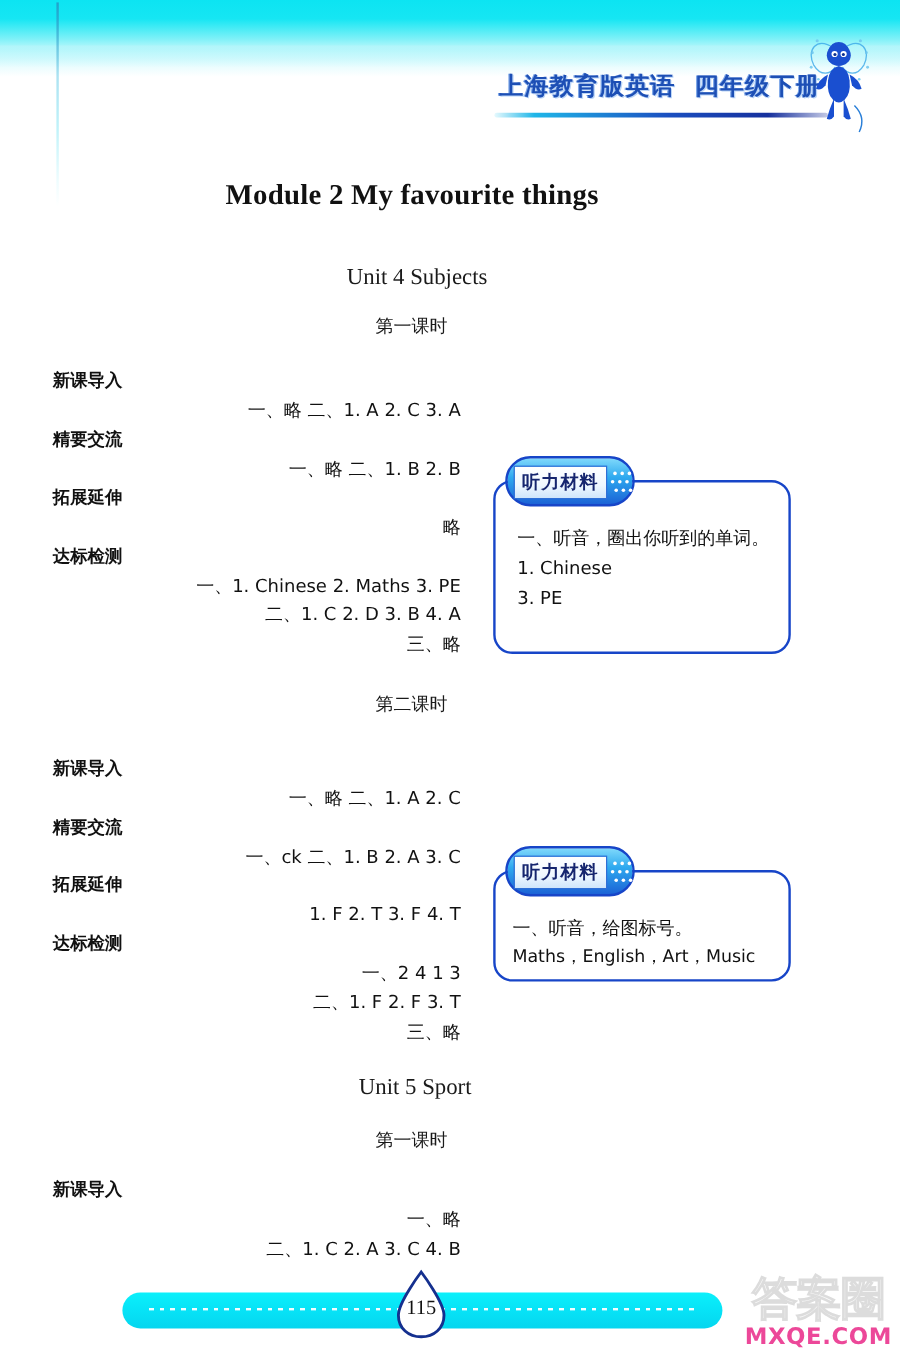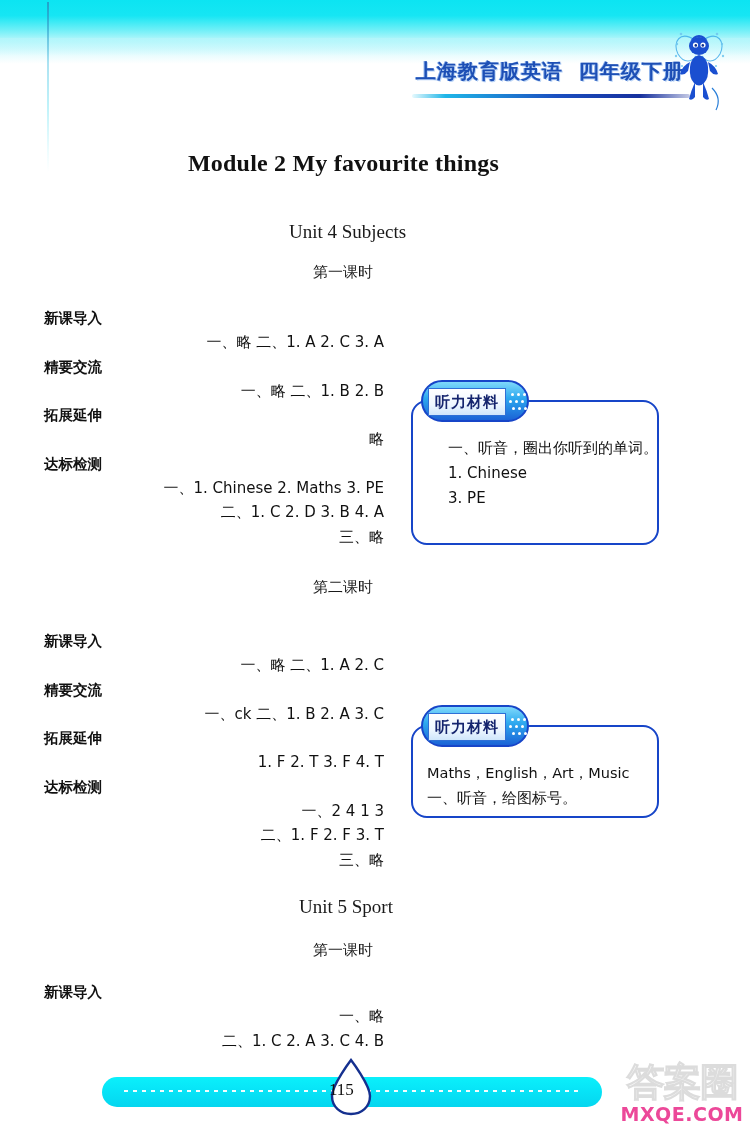--- a/index.html
+++ b/index.html
@@ -194,21 +194,21 @@
   }
   .page-drop {
     position: absolute;
     left: 329px; top: 1058px;
     width: 44px; height: 58px;
   }
   .page-num {
     position: absolute;
     left: 329px; top: 1080px;
     width: 44px;
-    text-align: left;
+    text-align: center;
     font-size: 17px;
     color: #111;
     font-family: "Liberation Serif", serif;
   }
 
   .watermark {
     position: absolute;
     left: 618px; top: 1062px;
     width: 128px; height: 74px;
     color: #e2e2e2;
@@ -298,21 +298,21 @@
           <i style="left:8px;top:2px"></i>
           <i style="left:14px;top:2px"></i>
         <i style="left:0px;top:9px"></i>
           <i style="left:6px;top:9px"></i>
           <i style="left:12px;top:9px"></i>
         <i style="left:3px;top:16px"></i>
           <i style="left:9px;top:16px"></i>
           <i style="left:15px;top:16px"></i>
       </div>
     </div>
-    <div class="lm-body" style="padding-left:35px;">
+    <div class="lm-body" style="padding-left:18px;">
       <div class="lm-line">一、听音，圈出你听到的单词。</div>
       <div class="lm-line">    1. Chinese</div>
       <div class="lm-line">    3. PE</div>
     </div>
   </div>
 
   <div class="lesson-title" style="left:313px; top:578px;">第二课时</div>
 
   <div class="ans-block" style="top:629px;">
     <div class="ans-head">新课导入</div>
@@ -336,22 +336,22 @@
           <i style="left:14px;top:2px"></i>
         <i style="left:0px;top:9px"></i>
           <i style="left:6px;top:9px"></i>
           <i style="left:12px;top:9px"></i>
         <i style="left:3px;top:16px"></i>
           <i style="left:9px;top:16px"></i>
           <i style="left:15px;top:16px"></i>
       </div>
     </div>
     <div class="lm-body" style="padding-left:14px;">
+      <div class="lm-line">一、听音，给图标号。</div>
       <div class="lm-line" style="font-size:14.5px;">    Maths，English，Art，Music</div>
-      <div class="lm-line">一、听音，给图标号。</div>
     </div>
   </div>
 
   <div class="unit-title" style="left:299px; top:896px;">Unit 5 Sport</div>
   <div class="lesson-title" style="left:313px; top:941px;">第一课时</div>
 
   <div class="ans-block" style="top:980px;">
     <div class="ans-head">新课导入</div>
     <div class="ans-line">一、略</div>
     <div class="ans-line">二、1. C  2. A  3. C  4. B</div>

